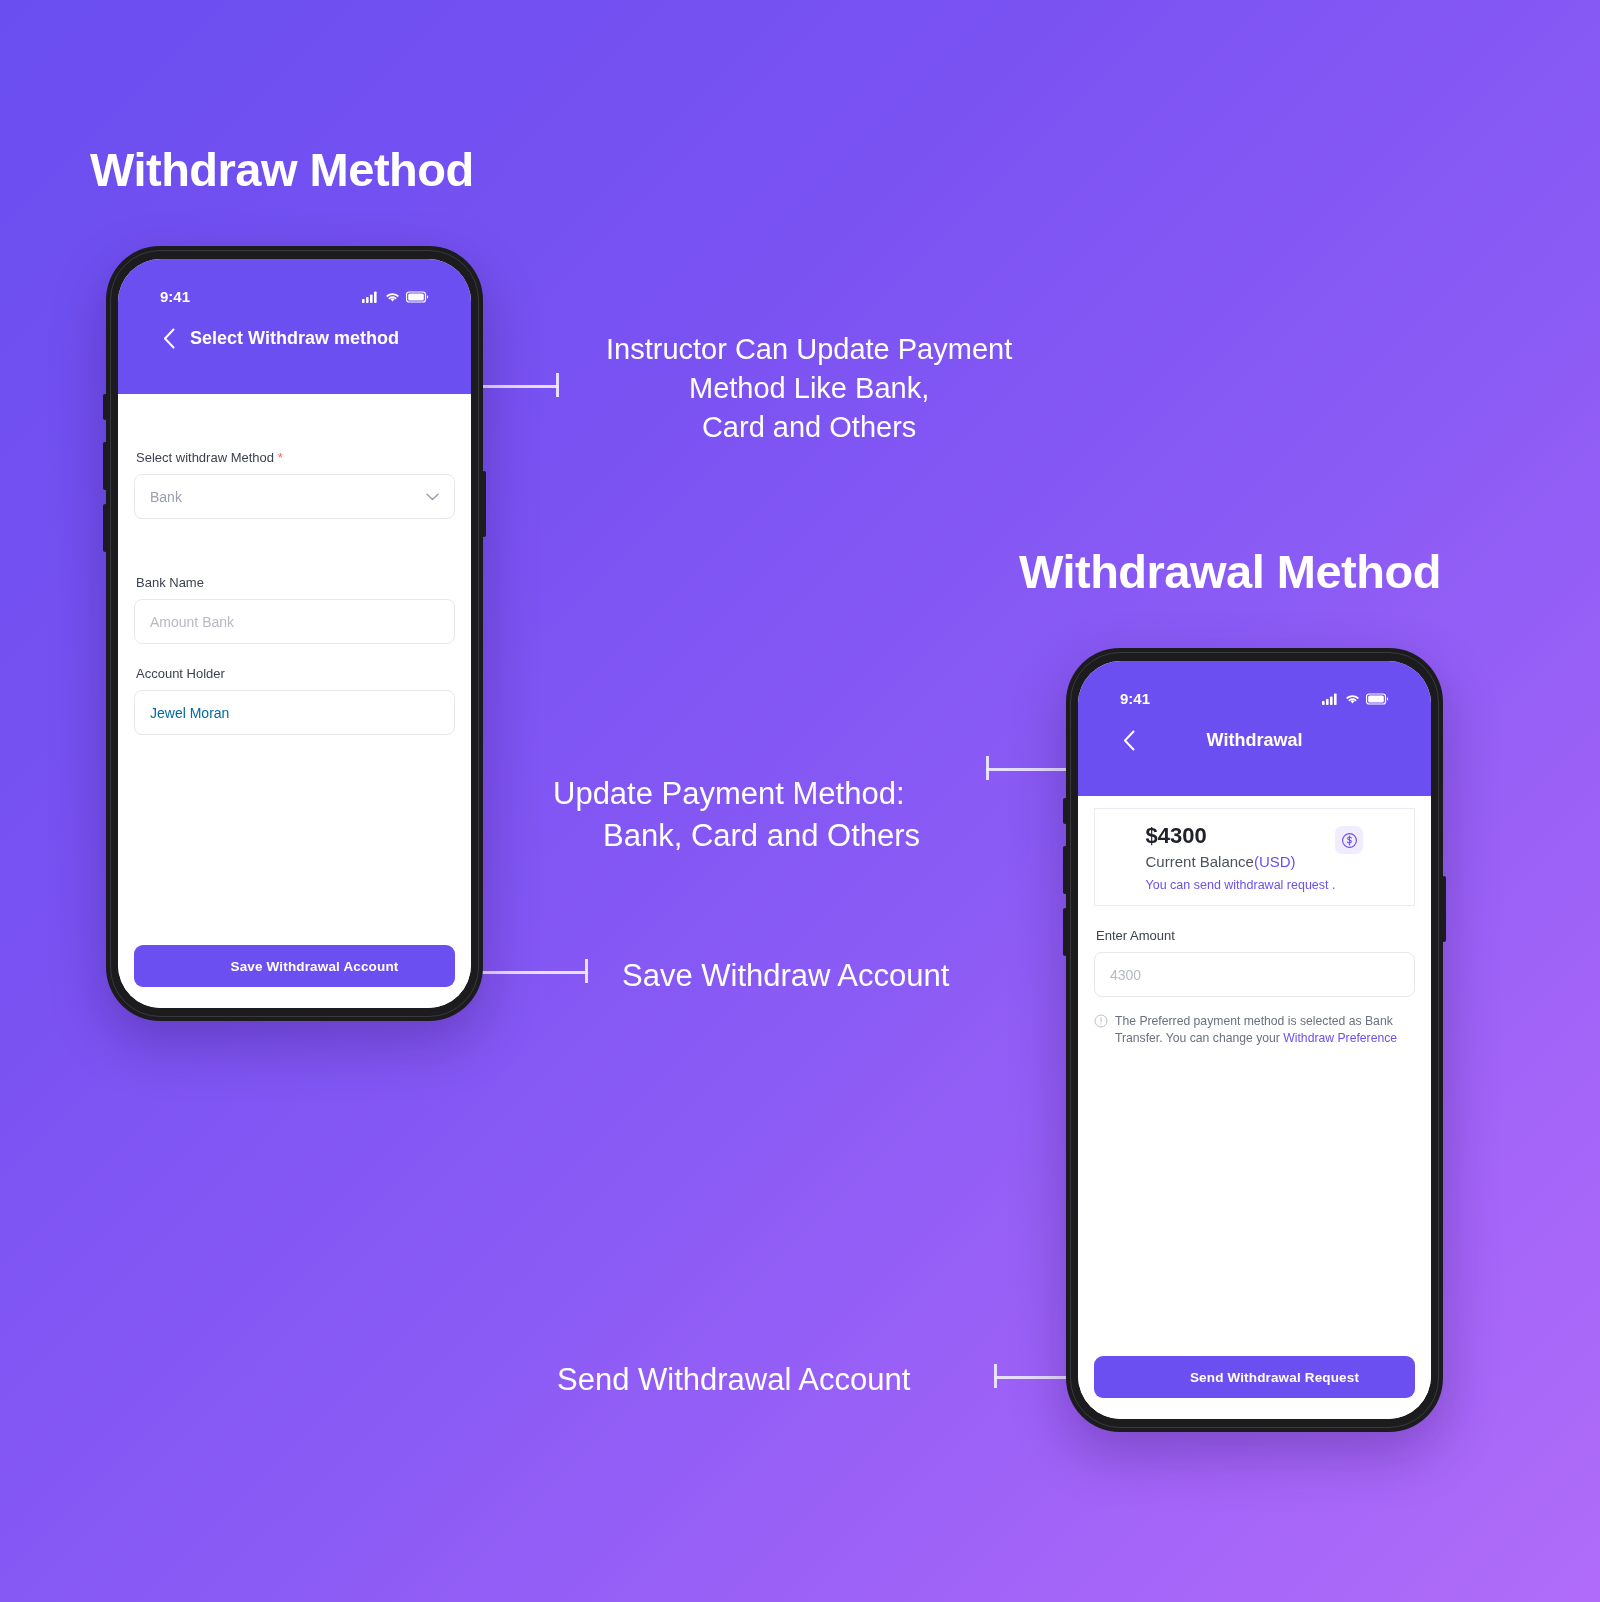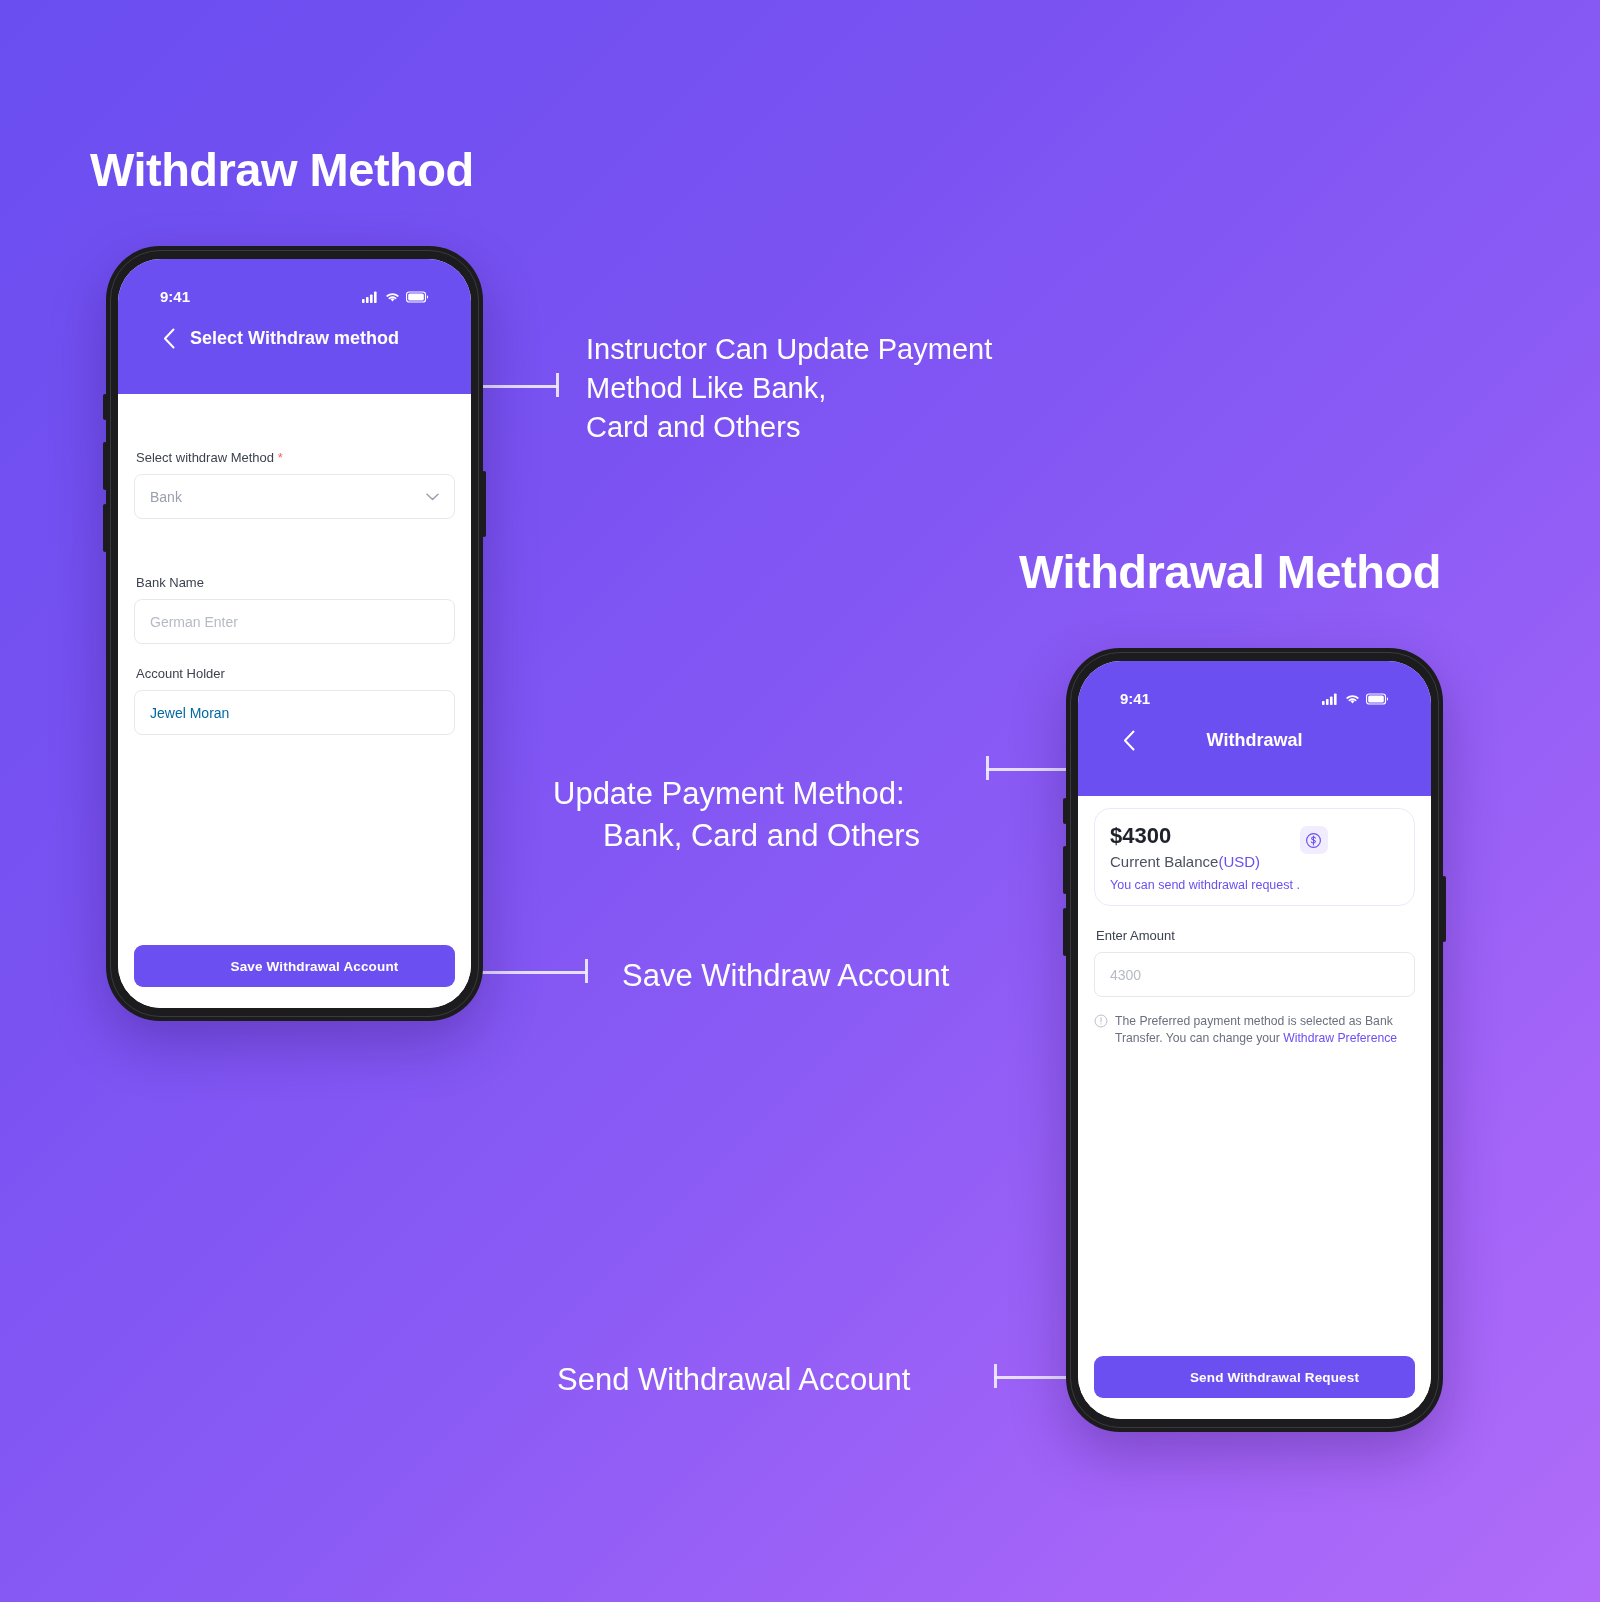--- a/index.html
+++ b/index.html
@@ -35,21 +35,21 @@
 
   
   .annotation {
     position: absolute;
     color: #ffffff;
     font-size: 29px;
     line-height: 1.35;
     white-space: pre-line;
   }
   .annotation.big { font-size: 31px; }
-  #anno-1 { left: 586px; top: 330px; }
+  #anno-1 { left: 606px; top: 330px; text-align: center; }
   #anno-2 { left: 553px; top: 731px; text-align: left; }
   #anno-2 .l2 { display: block; padding-left: 50px; }
   #anno-3 { left: 622px; top: 955px; }
   #anno-4 { left: 557px; top: 1359px; }
 
   
   .leader { position: absolute; background: #efeaff; opacity: .92; }
   .leader.h { height: 3px; }
   .leader.v { width: 3px; }
 
@@ -198,24 +198,24 @@
     align-items: center;
     justify-content: center;
     font-family: "Liberation Sans", sans-serif;
     padding-left: 46px;
   }
   .cta-wrap { margin-top: auto; padding-bottom: 21px; }
 
   
   .balance-card {
     border: 1px solid #eceaf6;
-    border-radius: 16px;
+    border-radius: 0;
     padding: 14px 15px 13px 15px;
     display: flex;
-    justify-content: flex-start;
+    justify-content: center;
     align-items: flex-start;
     box-sizing: border-box;
   }
   .balance-amount {
     font-size: 22px;
     font-weight: bold;
     color: #20222b;
     line-height: 1.15;
   }
   .balance-sub {
@@ -337,21 +337,21 @@
         <div class="select-box">
           <span class="select-value">Bank</span>
           <svg width="13" height="8" viewBox="0 0 13 8">
             <path d="M1 1.2l5.5 5.3L12 1.2" stroke="#9aa0ad" stroke-width="1.5" fill="none" stroke-linecap="round" stroke-linejoin="round"></path>
           </svg>
         </div>
 
         <div class="spacer-lg"></div>
 
         <div class="field-label">Bank Name</div>
-        <div class="text-box placeholder">German Enter</div>
+        <div class="text-box placeholder">Amount Bank</div>
 
         <div class="spacer-md"></div>
 
         <div class="field-label">Account Holder</div>
         <div class="text-box filled">Jewel Moran</div>
 
         <div class="cta-wrap">
           <button class="cta">Save Withdrawal Account</button>
         </div>
       </div>

